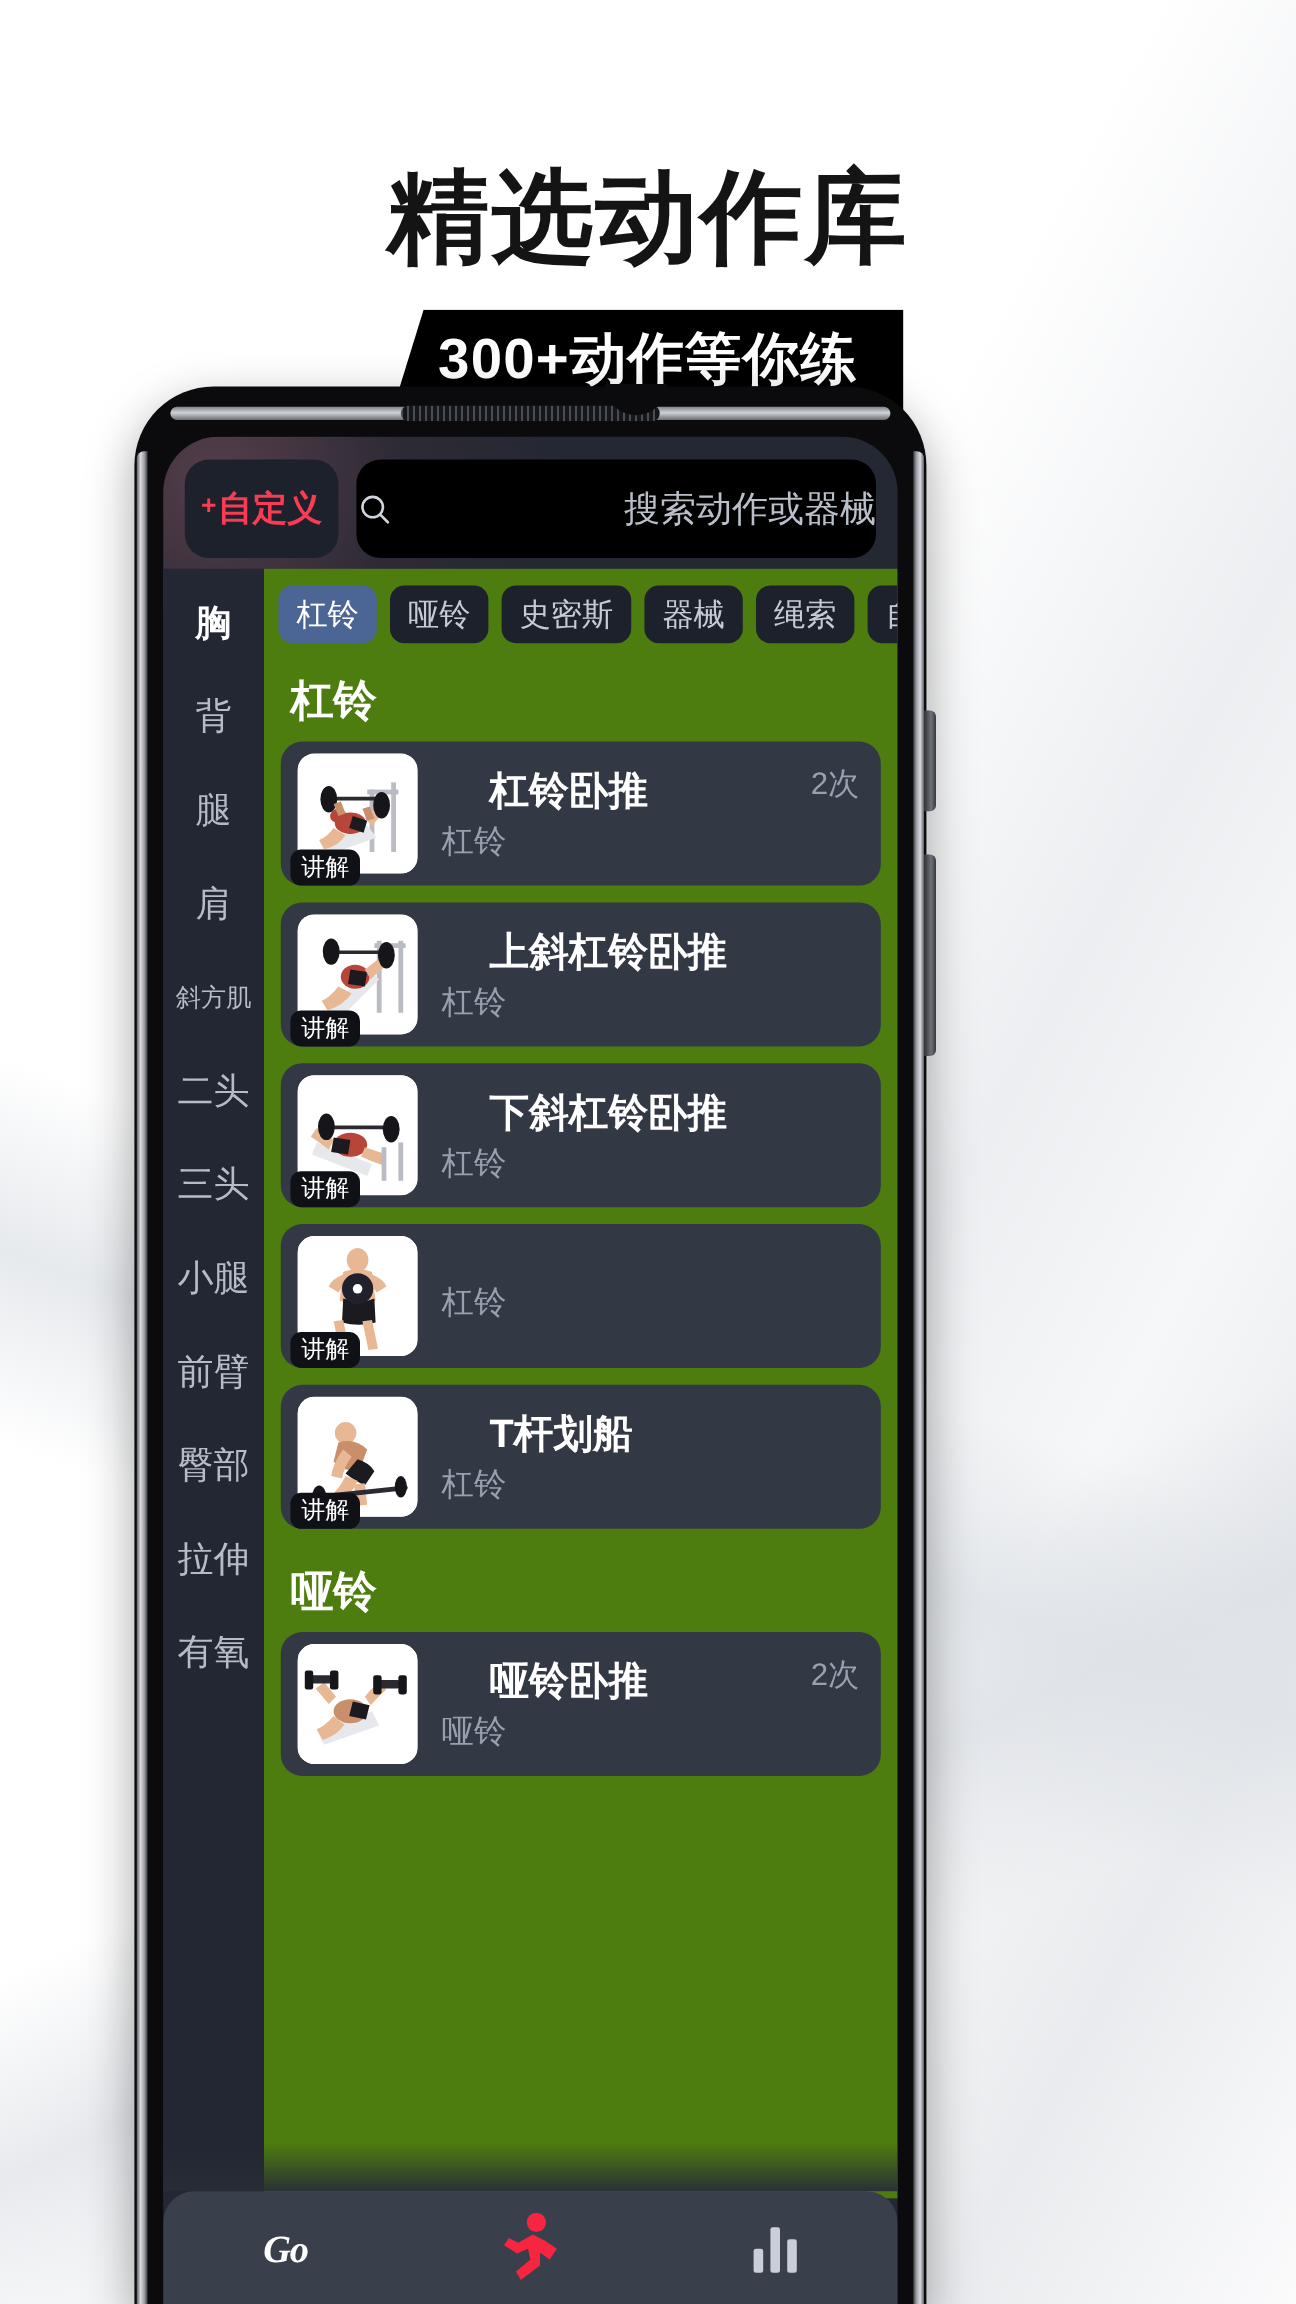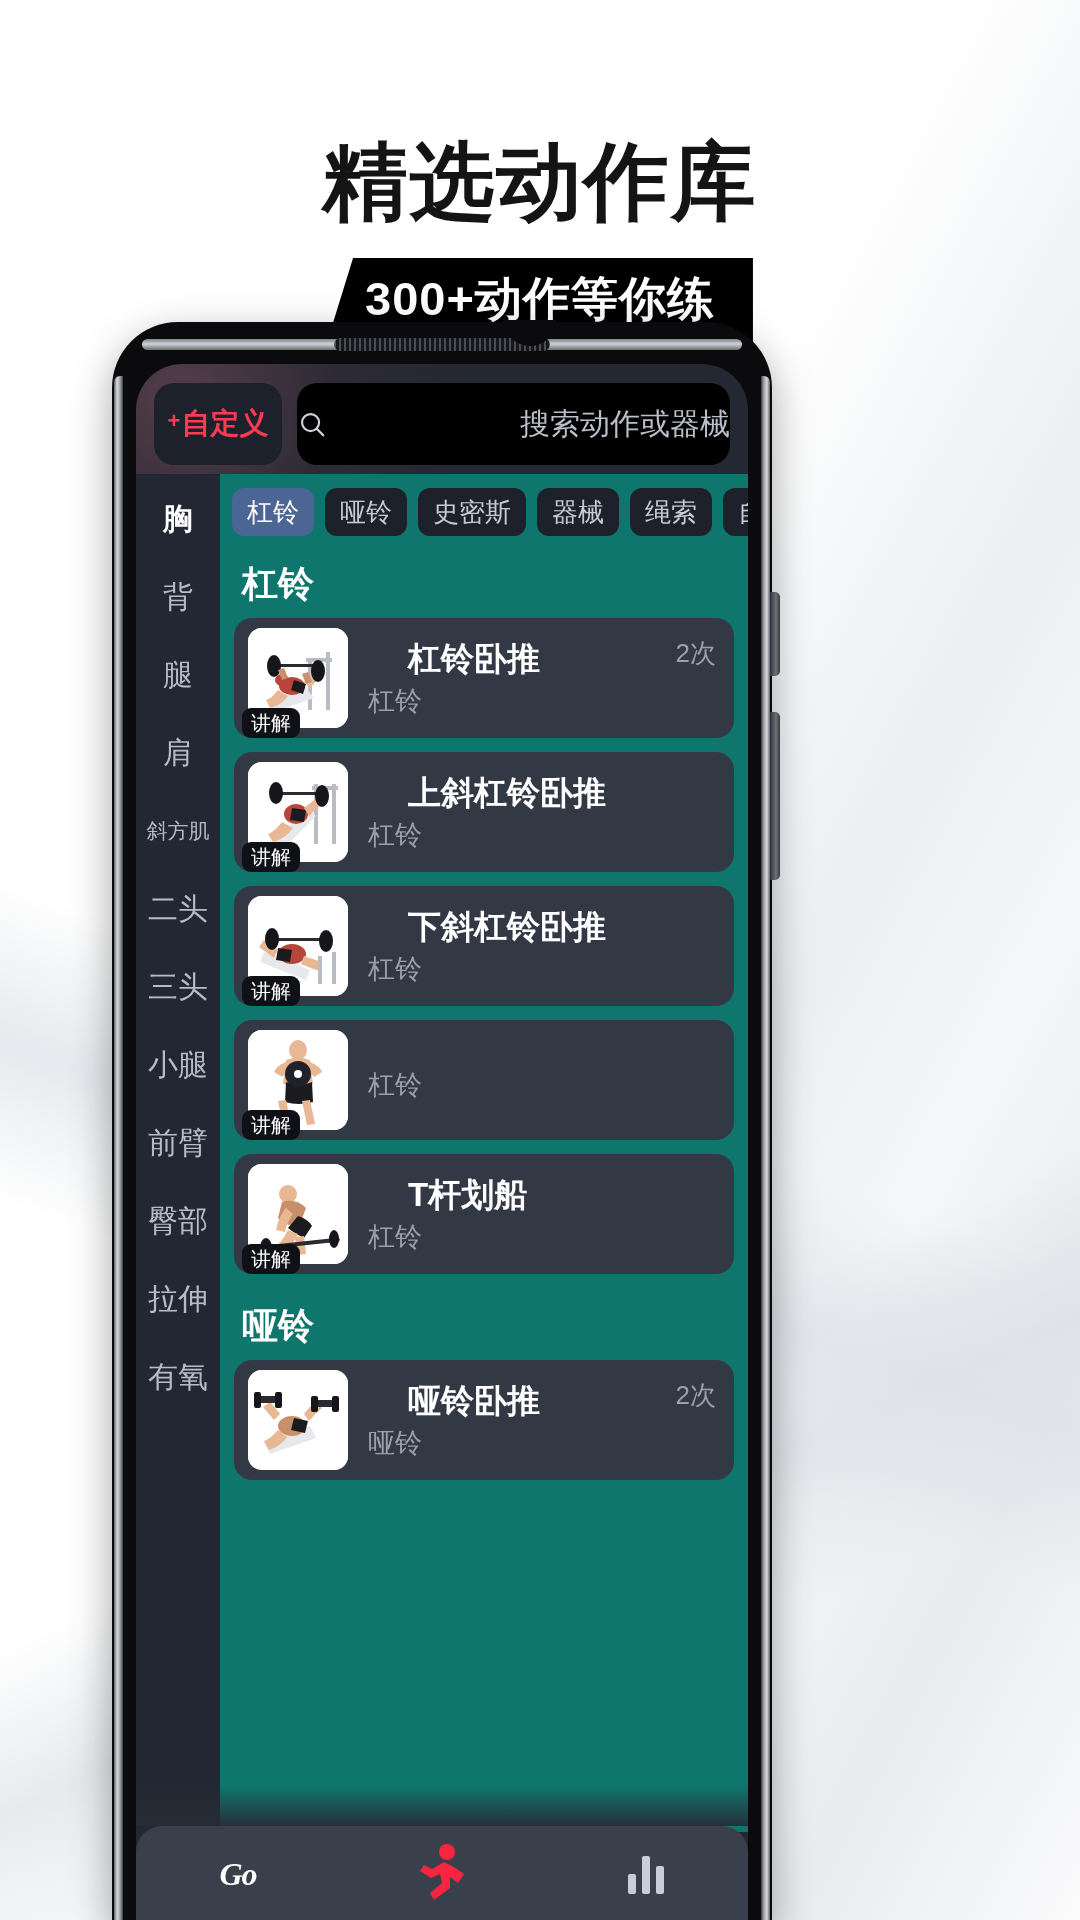--- a/index.html
+++ b/index.html
@@ -123,21 +123,21 @@
     padding-top:6px;box-sizing:border-box;
     display:flex;flex-direction:column;align-items:center;
   }
   .rail-item{
     height:78px;display:flex;align-items:center;justify-content:center;
     color:#b6bbc6;font-size:30px;width:100%;white-space:nowrap;
   }
   .rail-item.active{color:#ffffff;font-weight:bold;}
   .rail-item.wide{font-size:21px;}
   .content{
-    flex:1;background:#0f766e;position:relative;overflow:hidden;
+    flex:1;background:#4d7c0f;position:relative;overflow:hidden;
   }
   
   .chips{
     display:flex;gap:11px;padding:14px 12px 10px 12px;
     align-items:center;
   }
   .chip{
     background:#1d212b;color:#c5cad3;
     font-size:26px;border-radius:12px;
     padding:11px 15px;white-space:nowrap;line-height:1;

